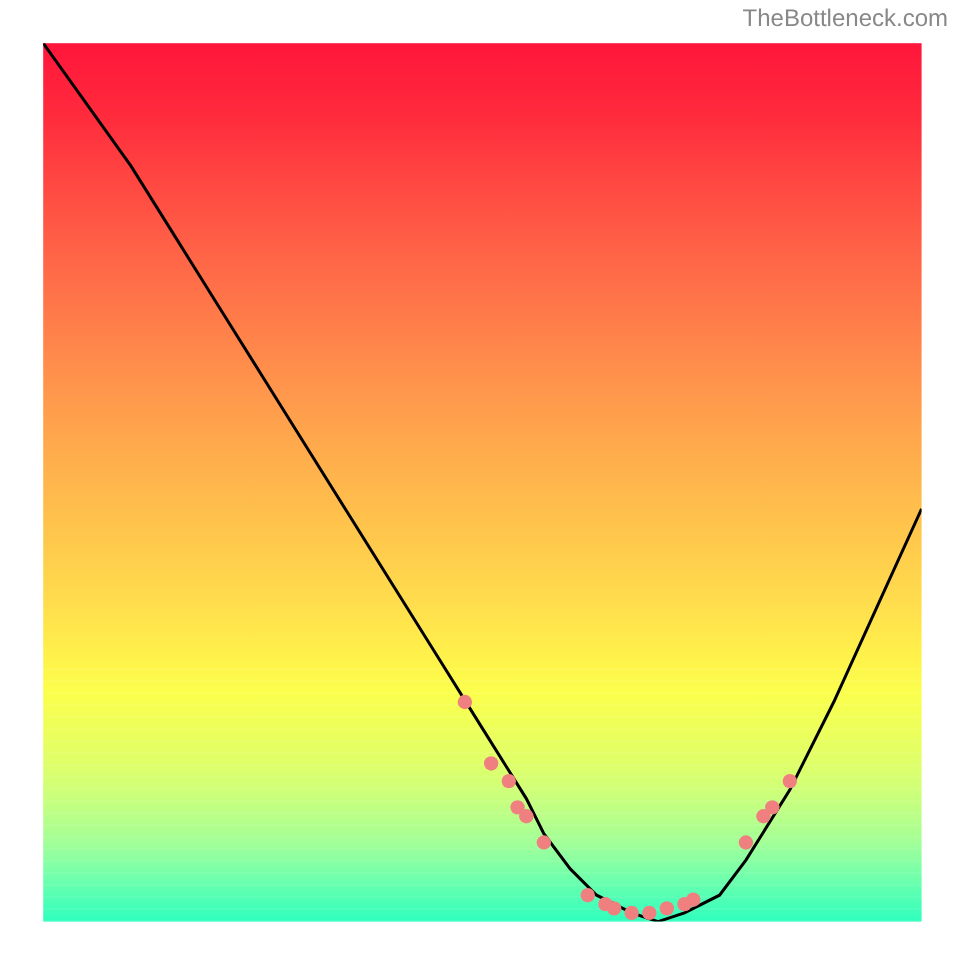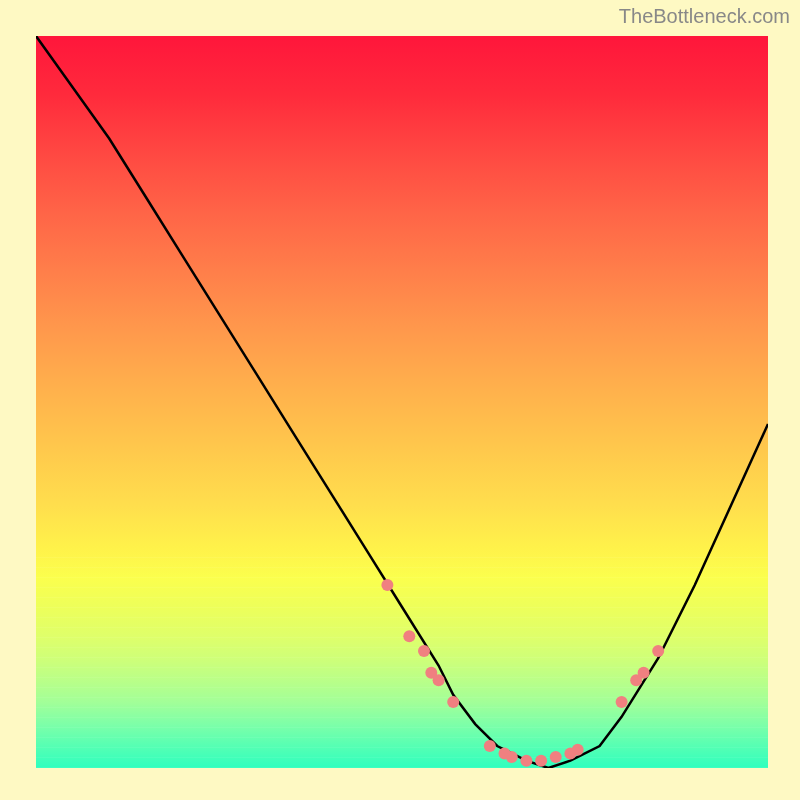--- a/index.html
+++ b/index.html
@@ -8,21 +8,21 @@
     background: #000;
     width: 800px;
     height: 800px;
     overflow: hidden;
     font-family: Arial, sans-serif;
     position: relative;
   }
   .page {
     width: 800px;
     height: 800px;
-    background: #fef9c3;
+    background: #ffffff;
     position: relative;
   }
   .watermark {
     position: absolute;
     top: 5px;
     right: 10px;
     color: #888;
     font-size: 20px;
     font-weight: normal;
   }

